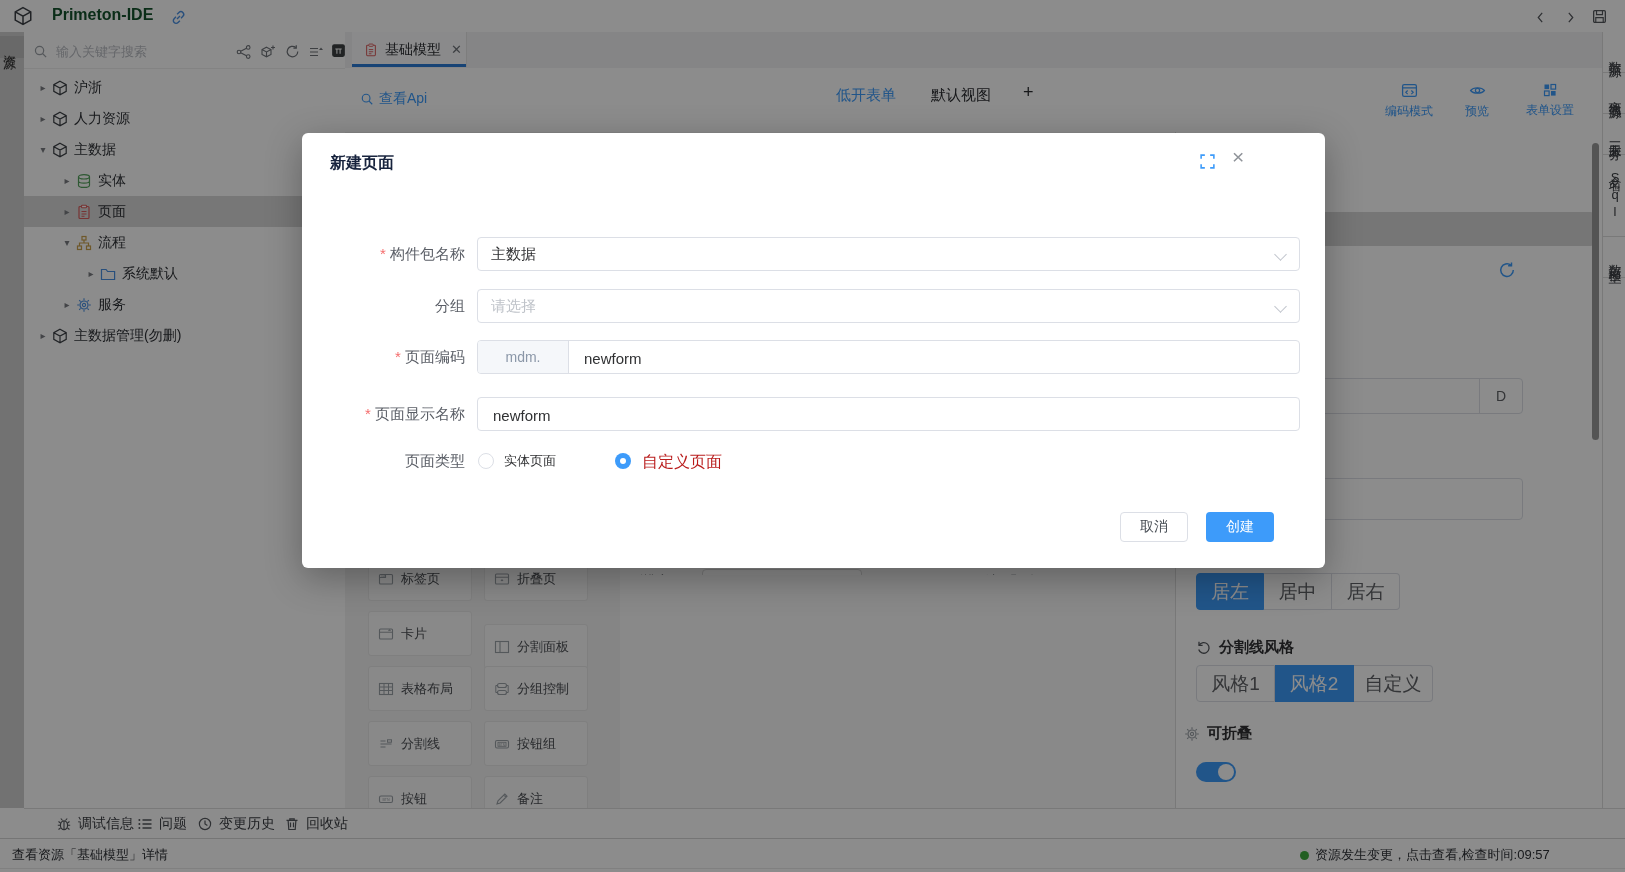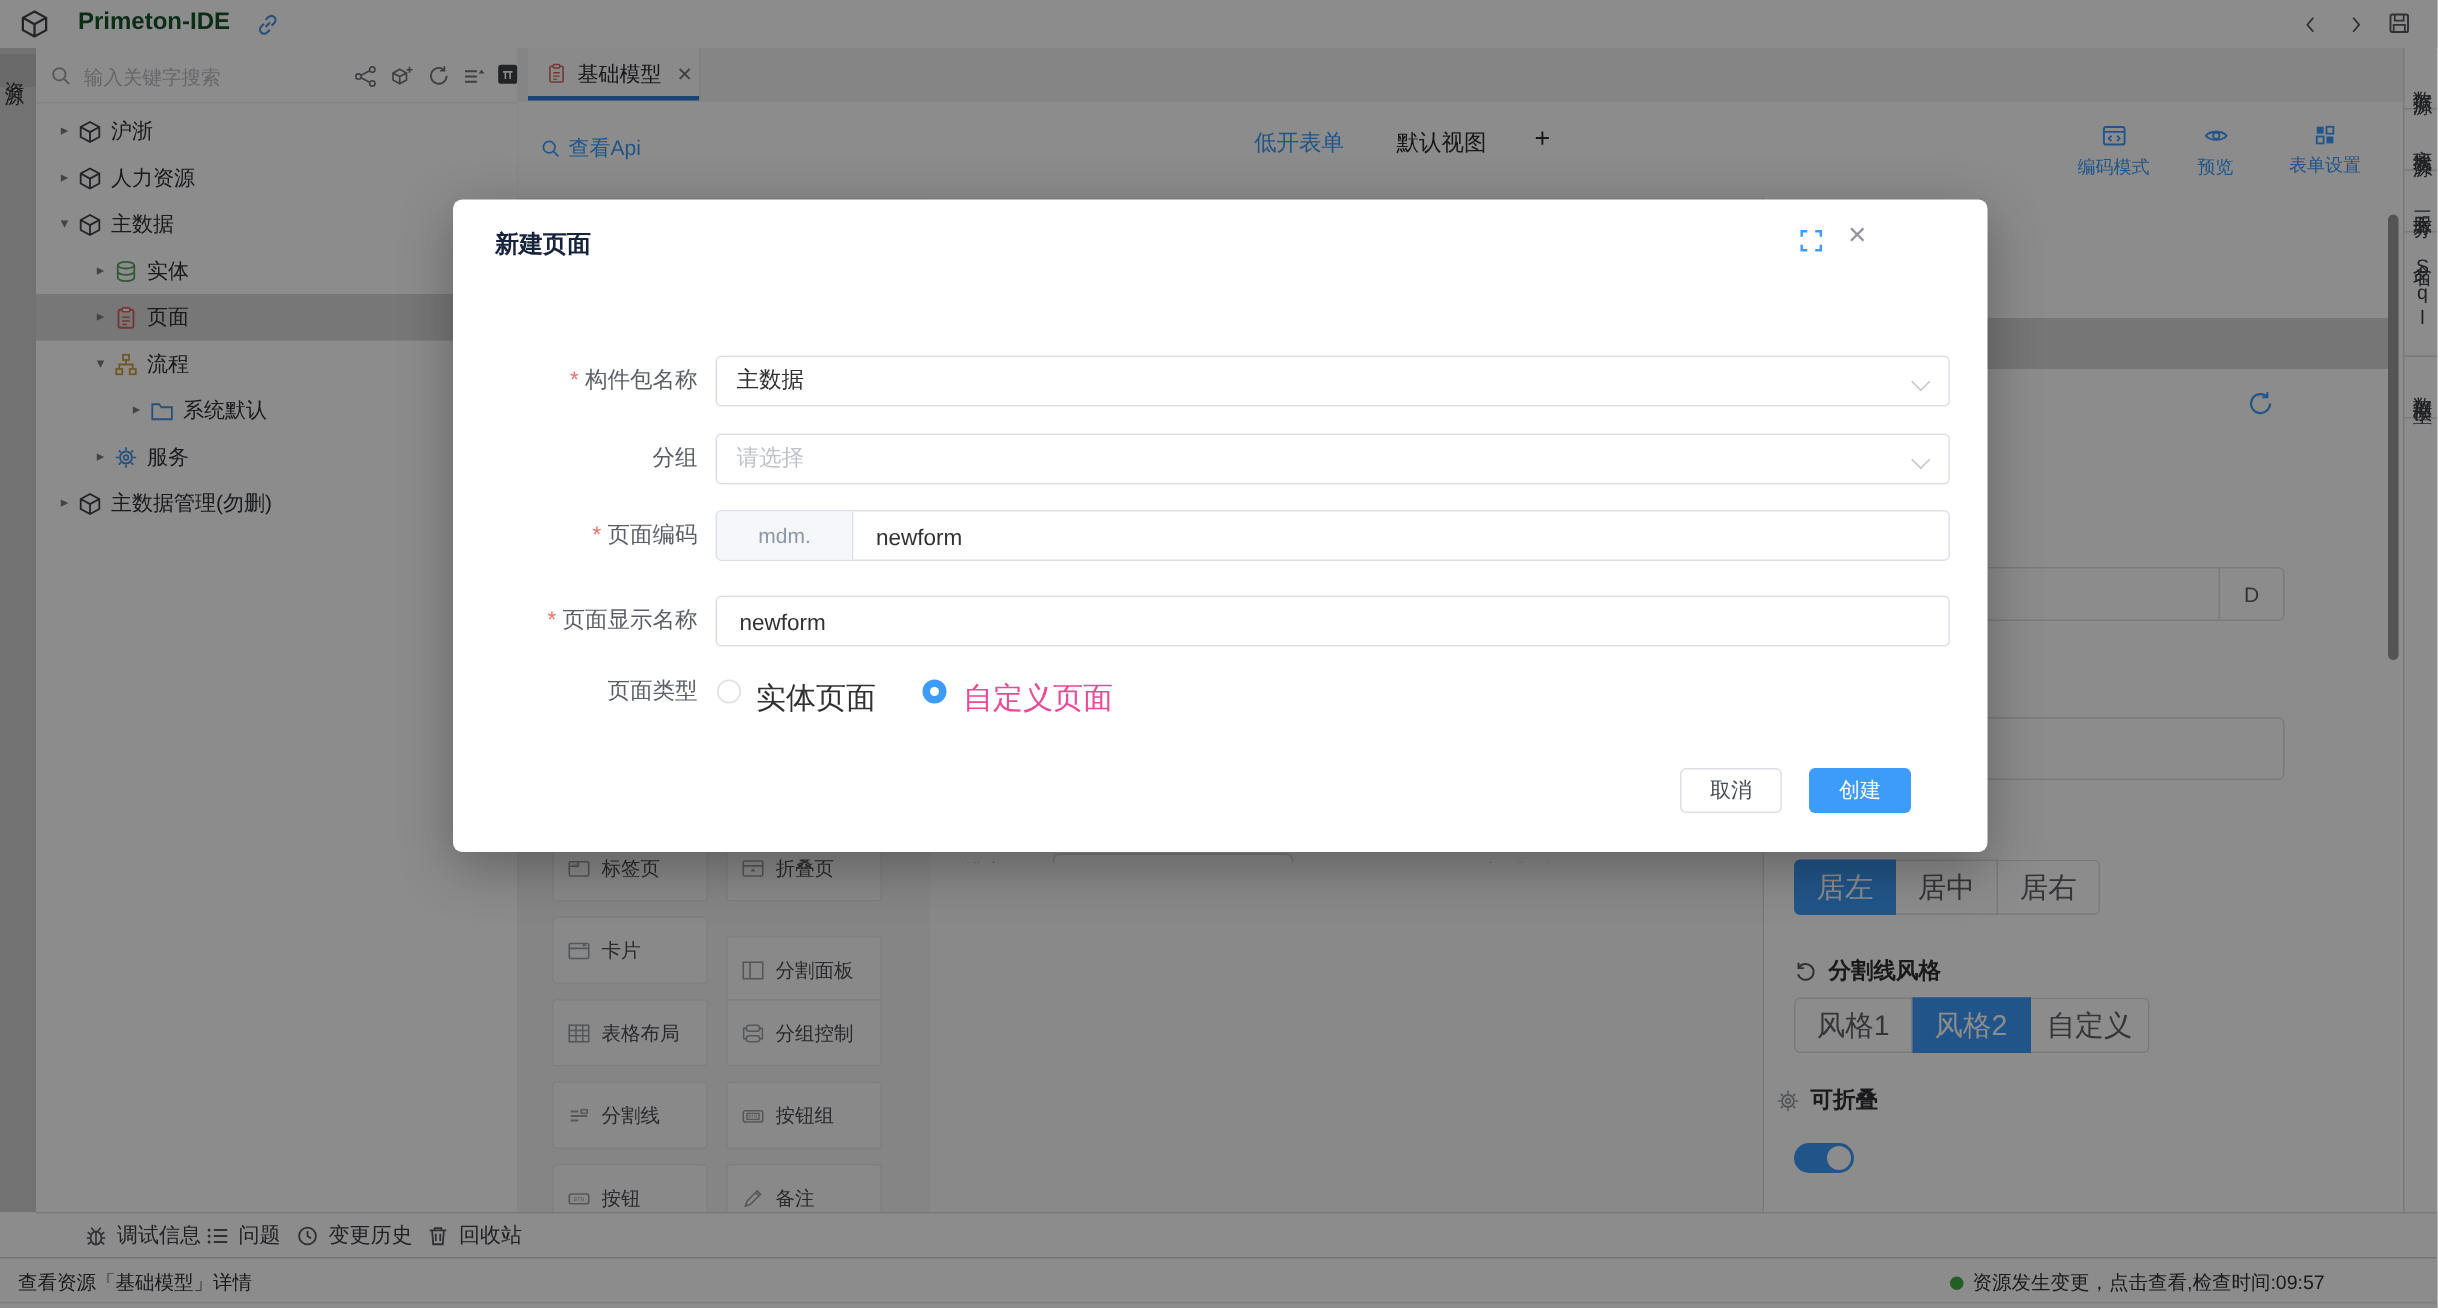--- a/index.html
+++ b/index.html
@@ -595,20 +595,20 @@
   <div class="m-row" style="top:264px;">
     <span class="m-label req">页面显示名称</span>
     <div class="m-field">
       <input class="m-input" style="left: 13px; width: 790px;" value="newform">
     </div>
   </div>
 
   <div class="m-row" style="top:318px;height:22px;">
     <span class="m-label" style="line-height:20px;">页面类型</span>
     <span class="radio off" style="left:176px;top:2px;"></span>
-    <span class="abs" style="left:202px;top:1px;font-size:20px;color:#303133;">实体页面</span>
+    <span class="abs" style="left:202px;top:1px;font-size:13px;color:#303133;">实体页面</span>
     <span class="radio on" style="left:313px;top:2px;"></span>
-    <span class="abs" style="left:340px;top:1px;font-size:20px;color:#ec4899;">自定义页面</span>
+    <span class="abs" style="left:340px;top:1px;font-size:16px;color:#b91c1c;">自定义页面</span>
   </div>
 
   <div class="m-btn ghost">取消</div>
   <div class="m-btn primary">创建</div>
 </div>
 
 </body></html>

